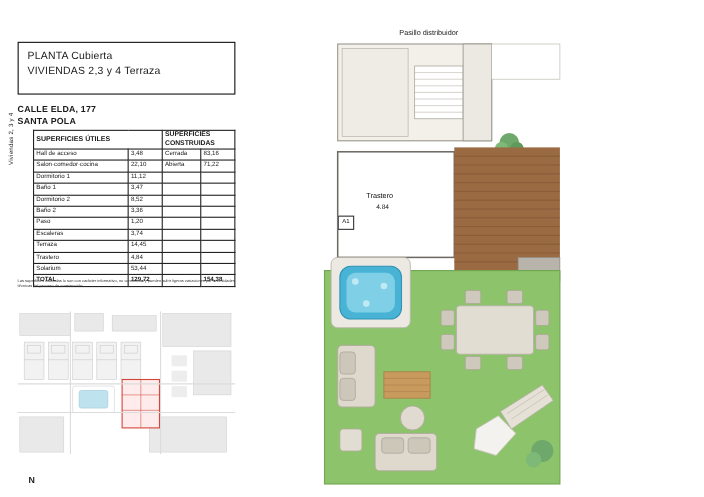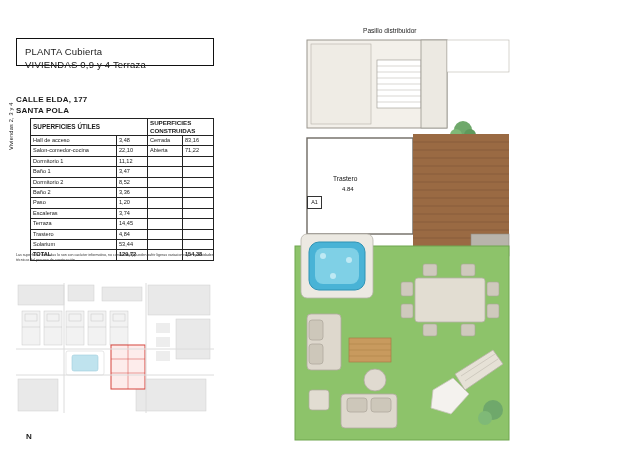--- a/index.html
+++ b/index.html
@@ -5,21 +5,21 @@
   html,body{margin:0;padding:0;}
   body{
     width:640px;height:452px;background:#ffffff;
     font-family:"Liberation Sans", sans-serif;
     color:#1a1a1a;position:relative;overflow:hidden;
   }
   .page{position:absolute;inset:0;}
 
   
   .title-box{
-    position:absolute;left:16px;top:38px;width:198px;height:28px;
+    position:absolute;left:16px;top:38px;width:198px;height:48px;
     border:1px solid #111;box-sizing:border-box;padding:6px 8px;
   }
   .title-box .l1{font-size:9.5px;letter-spacing:.2px;line-height:13px;}
   .title-box .l2{font-size:9.5px;letter-spacing:.2px;line-height:13px;}
 
   .addr{position:absolute;left:16px;top:95px;font-size:8px;font-weight:bold;letter-spacing:.2px;}
   .addr2{position:absolute;left:16px;top:106px;font-size:8px;font-weight:bold;letter-spacing:.2px;}
 
   
   .tbl-wrap{position:absolute;left:30px;top:118px;width:184px;}
@@ -60,21 +60,21 @@
     font-size:5.4px;text-align:center;line-height:11px;color:#111;background:#fff;
   }
 </style>
 </head>
 <body>
 
 <div class="page">
 
   <div class="title-box">
     <div class="l1">PLANTA Cubierta</div>
-    <div class="l2">VIVIENDAS 0,9 y 4 Terraza</div>
+    <div class="l2">VIVIENDAS 2,3 y 4 Terraza</div>
   </div>
 
   <div class="addr">CALLE ELDA, 177</div>
   <div class="addr2">SANTA POLA</div>
 
   <div class="vert-label">Viviendas 2, 3 y 4</div>
 
   <div class="tbl-wrap">
     <table class="surf">
       <tbody>

